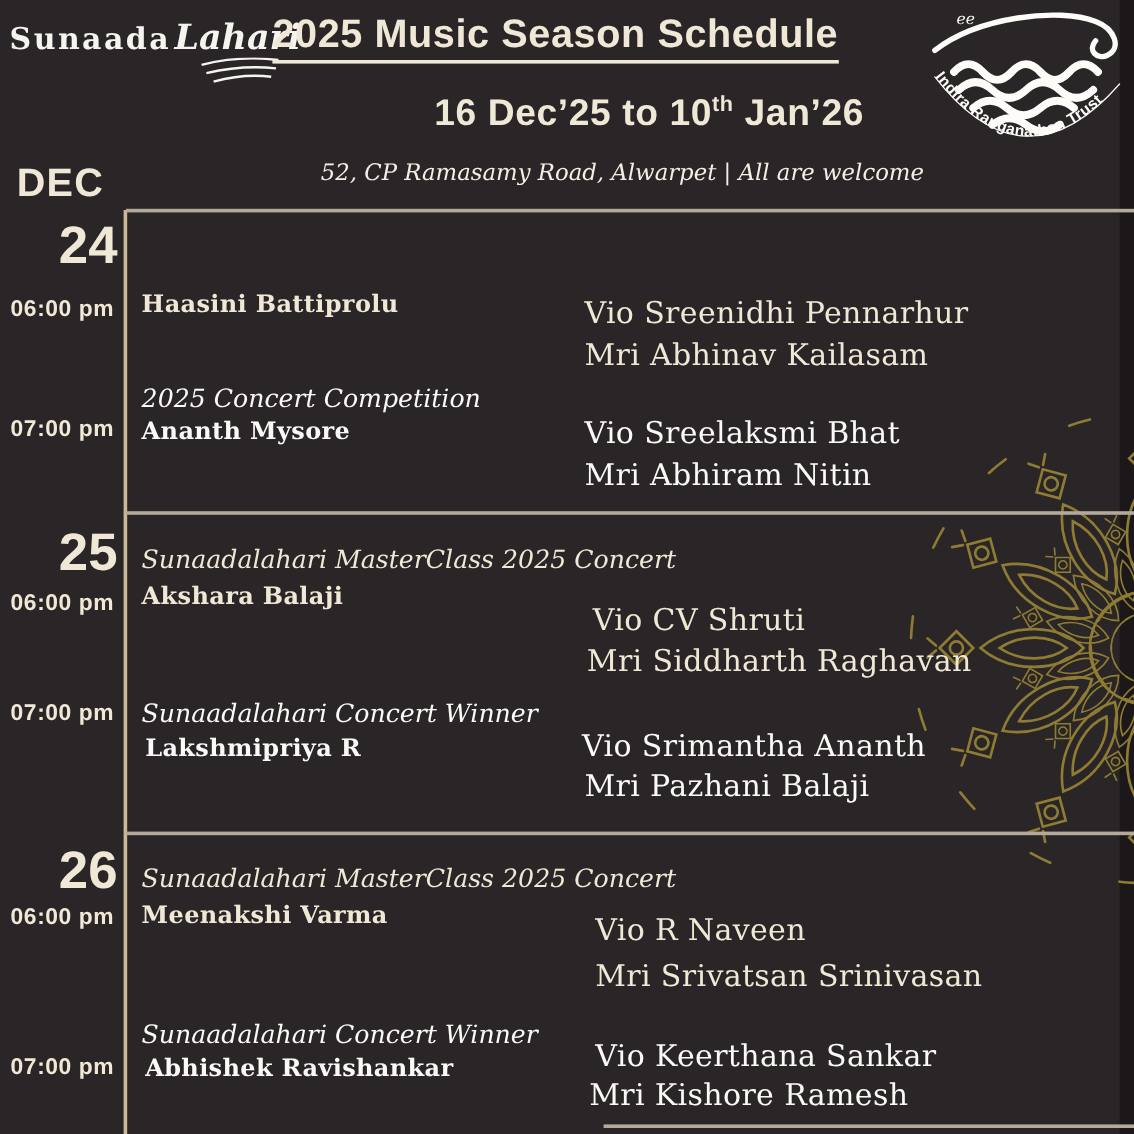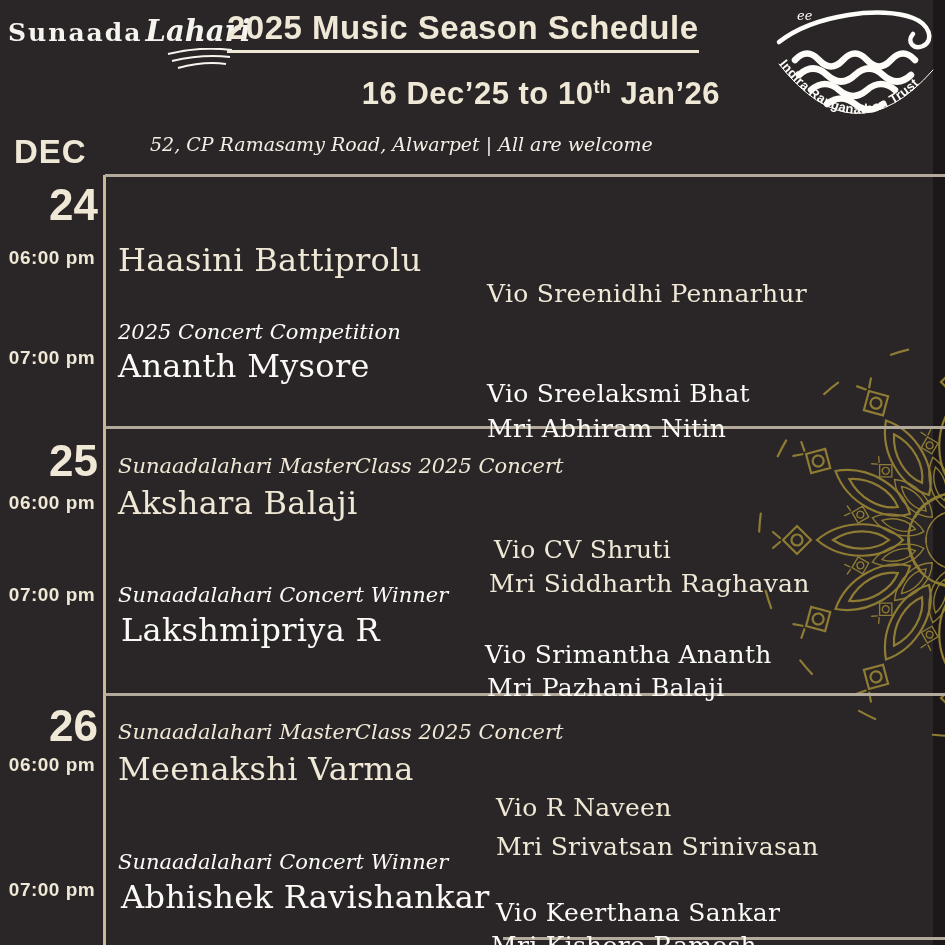--- a/index.html
+++ b/index.html
@@ -24,37 +24,37 @@
   .logo-part2{font-family:"DejaVu Serif", serif; font-style:italic; font-weight:700; font-size:29px; margin-left:3px;}
   .logo-flourish{position:absolute; left:158px; top:34px;}
   .logo-flourish path{fill:none; stroke:#f6f4ee; stroke-width:2;}
   .page-title{
     left:227px; top:10px; font-size:33px; font-weight:800; letter-spacing:.5px;
     color:var(--cream); border-bottom:3px solid var(--cream); padding-bottom:4px; line-height:1.1;
   }
   .date-range{left:220px; top:76px; width:500px; text-align:right;
     font-size:31px; font-weight:800; color:var(--cream); letter-spacing:.5px;}
   .date-range sup{font-size:18px;}
-  .address{left:150px; top:133px; width:620px; text-align:left;
+  .address{left:150px; top:133px; width:620px; text-align:right;
     font-family:"DejaVu Serif", serif; font-style:italic; font-size:19px; color:#f3efe6;}
   .trust-logo{left:765px; top:2px;}
   .trust-logo path{fill:none; stroke:#fdfcf8; stroke-linecap:round;}
   .trust-logo text{fill:#fdfcf8;}
   
   .month{left:14px; top:133px; font-size:33px; font-weight:800; color:var(--cream); letter-spacing:1px;}
   .day-num{left:18px; top:0; width:80px; text-align:right; font-size:44px; font-weight:800; color:var(--cream);}
   .time{left:2px; top:0; width:100px; text-align:center; font-size:19px; font-weight:700; color:var(--cream); letter-spacing:.5px;}
   
   .vline{left:103px; top:175px; width:3px; height:770px; background:var(--line_v);}
   .hline{left:105px; width:840px; height:3px; background:var(--line_h);}
   .hline-partial{left:503px; top:937px; width:442px; height:3px; background:var(--line_h);}
   
-  .artist{font-family:"DejaVu Serif", serif; font-size:32px; font-weight:400; letter-spacing:.3px; white-space:nowrap;}
+  .artist{font-family:"DejaVu Serif", serif; font-size:20px; font-weight:700; letter-spacing:.3px; white-space:nowrap;}
   .subtitle{font-family:"DejaVu Serif", serif; font-style:italic; font-size:21px; white-space:nowrap;}
-  .acc{font-family:"DejaVu Serif", serif; font-size:25px; font-weight:500; letter-spacing:.3px; white-space:nowrap;margin-top:33px;}
+  .acc{font-family:"DejaVu Serif", serif; font-size:25px; font-weight:500; letter-spacing:.3px; white-space:nowrap;}
   .cream{color:var(--cream);}
   .white{color:var(--white);}
 </style>
 </head>
 <body>
 
 <div class="poster">
 
   <div class="abs edge-strip"></div>
 
@@ -144,20 +144,21 @@
   <div class="abs time" style="top:879px">07:00 pm</div>
 
   <div class="abs vline"></div>
   <div class="abs hline" style="top:174px"></div>
   <div class="abs hline" style="top:426px"></div>
   <div class="abs hline" style="top:693px"></div>
   <div class="abs hline-partial"></div>
 
   <div class="abs artist cream" style="left:118px; top:241px">Haasini Battiprolu</div>
   <div class="abs acc cream" style="left:487px; top:246px">Vio Sreenidhi Pennarhur</div>
+  <div class="abs acc cream" style="left:487px; top:281px">Mri Abhinav Kailasam</div>
 
   <div class="abs subtitle white" style="left:118px; top:320px">2025 Concert Competition</div>
   <div class="abs artist white" style="left:118px; top:347px">Ananth Mysore</div>
   <div class="abs acc white" style="left:487px; top:381px">Mri Abhiram Nitin</div>
   <div class="abs acc white" style="left:487px; top:346px">Vio Sreelaksmi Bhat</div>
 
   <div class="abs subtitle cream" style="left:118px; top:454px">Sunaadalahari MasterClass 2025 Concert</div>
   <div class="abs artist cream" style="left:118px; top:484px">Akshara Balaji</div>
   <div class="abs acc cream" style="left:494px; top:502px">Vio CV Shruti</div>
   <div class="abs acc cream" style="left:489px; top:536px">Mri Siddharth Raghavan</div>

